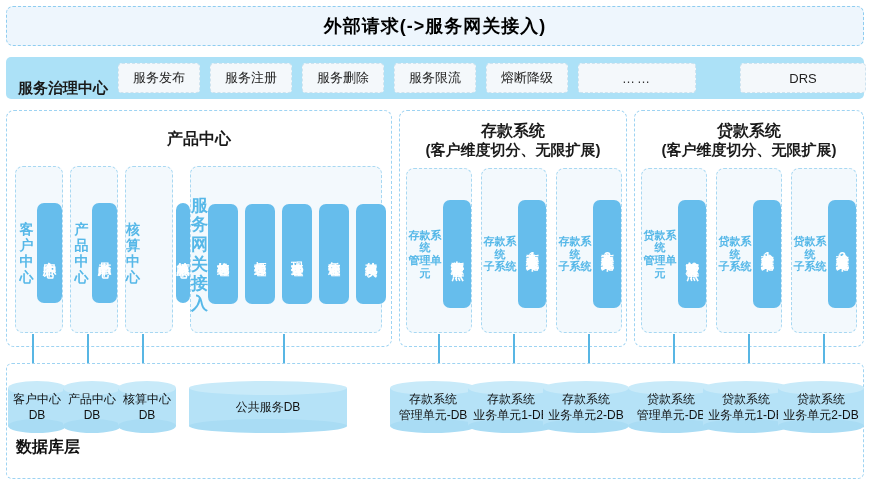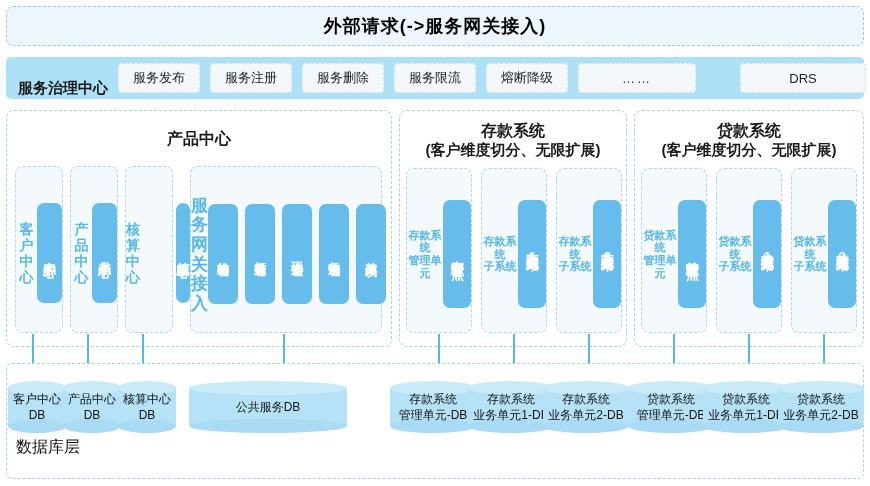--- a/index.html
+++ b/index.html
@@ -106,21 +106,21 @@
 
   
   .dblayer{
     left:6px;top:363px;width:858px;height:116px;
     border:1px dashed #9ed3f2;
     border-radius:6px;
     background:#ffffff;
   }
   .db-label{
     left:16px;top:437px;
-    font-size:16px;font-weight:normal;color:#111;
+    font-size:16px;font-weight:bold;color:#111;
   }
   .cyl{position:absolute;}
   .cyl .body{
     position:absolute;left:0;top:7px;width:100%;height:calc(100% - 14px);
     background:#b5e2f7;
   }
   .cyl .top{
     position:absolute;left:0;top:0;width:100%;height:14px;
     background:#c8eaf9;border-radius:50%;
   }

